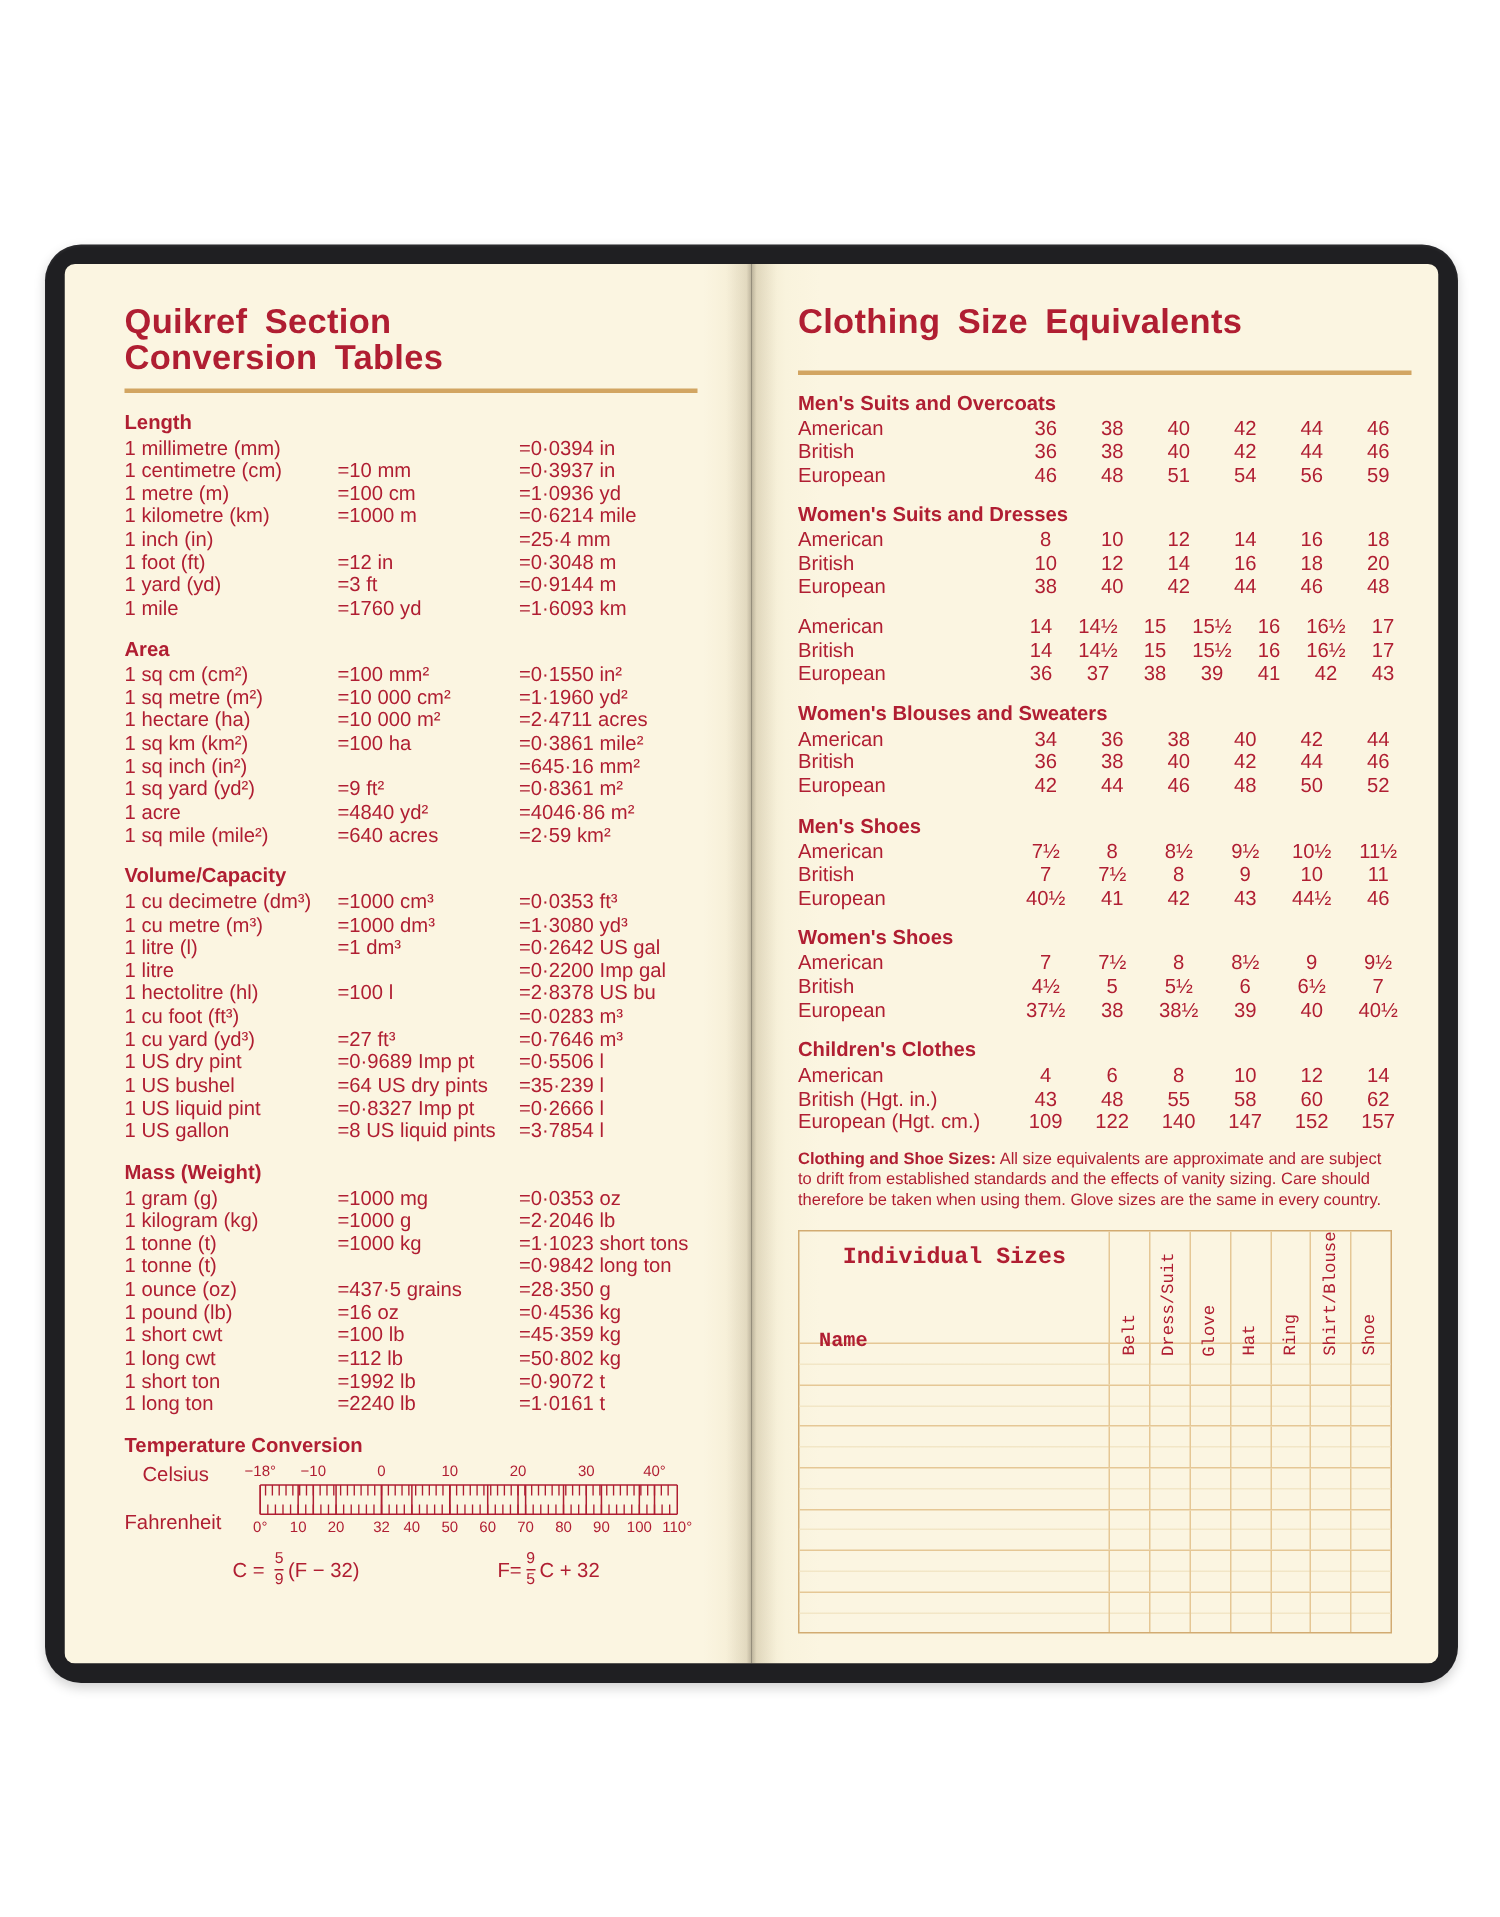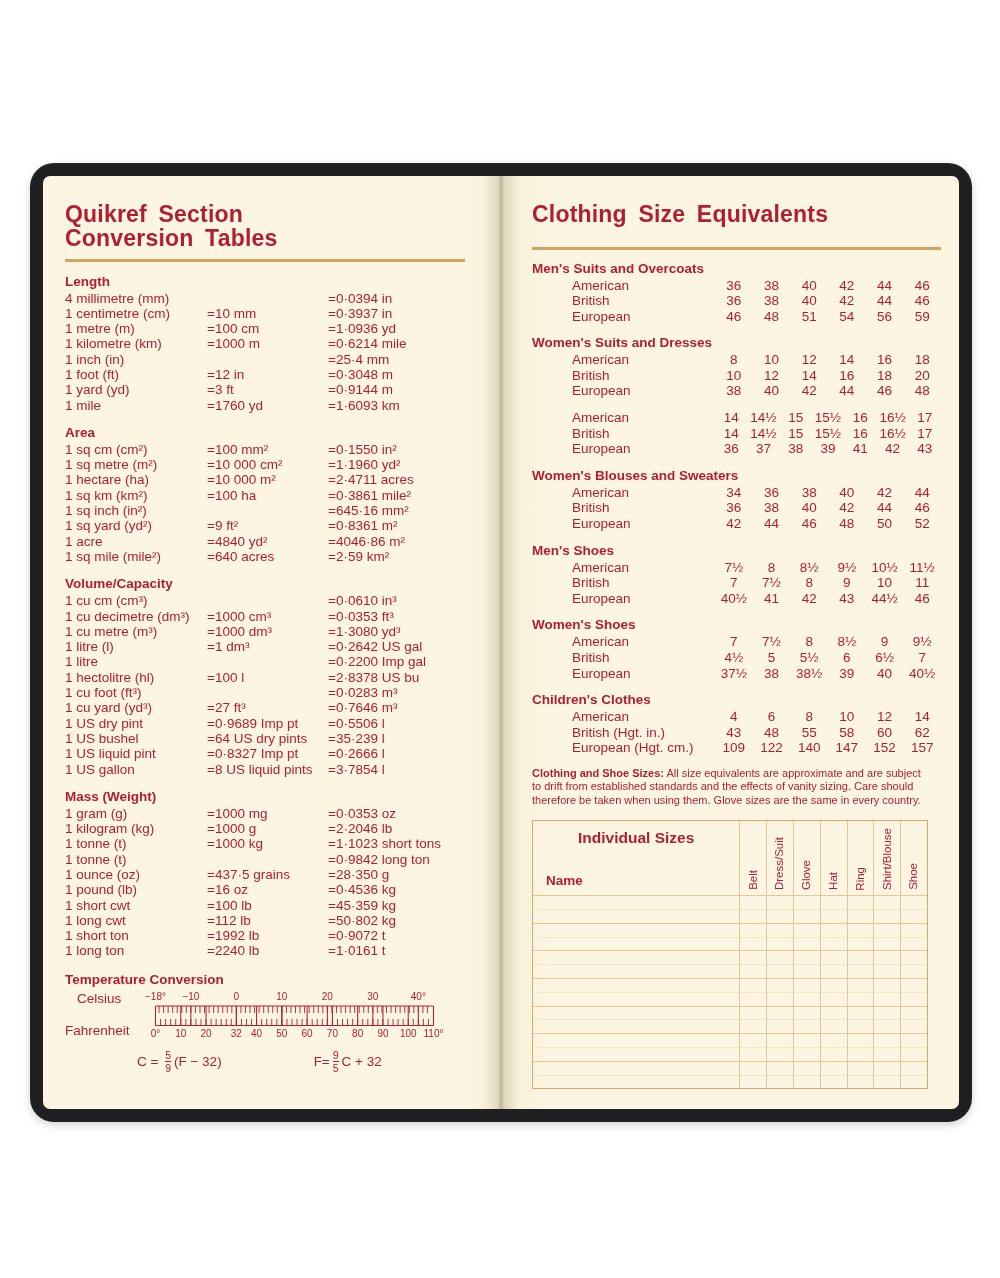--- a/index.html
+++ b/index.html
@@ -8,21 +8,21 @@
     font-family:"Liberation Sans","DejaVu Sans",sans-serif;
     -webkit-font-smoothing:antialiased;
   }
   .book{
     position:absolute;left:30px;top:163px;width:942px;height:959px;
     background:var(--cover,#1f1f22);border-radius:24px;padding:13px;box-sizing:border-box;
     box-shadow:0 3px 8px rgba(0,0,0,0.18), inset 0 1px 2px rgba(255,255,255,0.07);
   }
   .pages{position:relative;width:100%;height:100%;display:flex;border-radius:7px;overflow:hidden;}
   .page{width:50%;height:100%;box-sizing:border-box;background:var(--cream,#fbf5e1);color:var(--red,#b01e32);}
-  .page.left{padding:26px 36px 0 22px;background:linear-gradient(90deg,#fbf5e1 0%,#fbf5e1 93%,#f2ead0 100%);}
+  .page.left{padding:26px 36px 0 40px;background:linear-gradient(90deg,#fbf5e1 0%,#fbf5e1 93%,#f2ead0 100%);}
   .page.right{padding:26px 18px 0 31px;background:linear-gradient(90deg,#efe7cc 0%,#f9f3dd 5%,#fbf5e1 10%);}
   .gutter{
     position:absolute;left:50%;top:0;width:34px;height:100%;transform:translateX(-50%);
     background:linear-gradient(90deg,rgba(80,60,30,0) 0%,rgba(80,60,30,0.10) 40%,rgba(35,25,10,0.26) 50%,rgba(80,60,30,0.10) 60%,rgba(80,60,30,0) 100%);
     pointer-events:none;
   }
   .pg-title{font-size:23px;font-weight:bold;line-height:24px;word-spacing:5px;letter-spacing:0.2px;color:var(--red,#b01e32);}
   .rule{height:2.5px;background:var(--tan,#d2a562);margin-top:9px;}
   .page.right .rule{margin-top:21px;}
 
@@ -41,29 +41,29 @@
   .temp-graph .fl{position:absolute;left:0;bottom:1px;font-size:13.5px;}
   .temp-graph svg{position:absolute;left:80px;top:0;color:var(--red,#b01e32);}
   .formulas{display:flex;margin-top:11px;padding-left:72px;gap:92px;font-size:13.5px;align-items:center;}
   .formula{display:inline-flex;align-items:center;white-space:pre;}
   .frac{display:inline-flex;flex-direction:column;align-items:center;font-size:10.5px;line-height:1;margin:0 3px;}
   .frac .den{border-top:1px solid currentColor;padding-top:1px;margin-top:1px;}
 
   
   .csec{margin-top:11px;}
   .crow{display:flex;font-size:13.5px;line-height:15.6px;}
-  .crl{width:143px;white-space:nowrap;margin-left:40px;}
+  .crl{width:143px;white-space:nowrap;}
   .crv{flex:1;display:flex;}
   .cv{flex:1;text-align:center;white-space:nowrap;}
 
   .note{margin-top:11px;font-size:11px;line-height:13.4px;width:399px;}
   .note .b{font-weight:bold;}
 
   
-  .szt{margin-top:13px;width:396px;border:1.2px solid var(--grid-dark,#d2ab72);box-sizing:border-box;}
+  .szt{margin-top:13px;width:396px;border:1.2px solid var(--grid-dark,#d2ab72);box-sizing:border-box;font-family:Liberation Mono, monospace;}
   .szr{display:grid;grid-template-columns:1fr repeat(7,26.8px);}
   .szh{height:74px;}
   .szc{border-left:1px solid var(--grid,#e5c795);}
   .szname{display:flex;flex-direction:column;justify-content:space-between;}
   .szt-title{text-align:center;font-weight:bold;font-size:15.5px;padding-top:8px;}
   .szt-name{font-weight:bold;font-size:13.5px;padding:0 0 7px 13px;}
   .vh{display:flex;justify-content:center;align-items:flex-end;padding-bottom:5px;box-sizing:border-box;}
   .vh span{writing-mode:vertical-rl;transform:rotate(180deg);font-size:11.5px;line-height:1;}
   .szbody{height:26.6px;border-top:1px solid var(--grid,#e5c795);
     background-image:linear-gradient(var(--faint,#f2e6c6),var(--faint,#f2e6c6));
@@ -79,21 +79,21 @@
       <div class="pg-title">
         <div>Quikref Section</div>
         <div>Conversion Tables</div>
       </div>
       <div class="rule"></div>
 
       <div>
           <div class="sec">
             <div class="sec-h">Length</div>
             <div class="conv-row">
-              <div class="c0">4 millimetre (mm)</div>
+              <div class="c0">1 millimetre (mm)</div>
               <div class="c1"></div>
               <div class="c2">=0·0394 in</div>
             </div>
             <div class="conv-row">
               <div class="c0">1 centimetre (cm)</div>
               <div class="c1">=10 mm</div>
               <div class="c2">=0·3937 in</div>
             </div>
             <div class="conv-row">
               <div class="c0">1 metre (m)</div>
@@ -164,25 +164,20 @@
               <div class="c2">=4046·86 m²</div>
             </div>
             <div class="conv-row">
               <div class="c0">1 sq mile (mile²)</div>
               <div class="c1">=640 acres</div>
               <div class="c2">=2·59 km²</div>
             </div>
           </div>
           <div class="sec">
             <div class="sec-h">Volume/Capacity</div>
-            <div class="conv-row">
-              <div class="c0">1 cu cm (cm³)</div>
-              <div class="c1"></div>
-              <div class="c2">=0·0610 in³</div>
-            </div>
             <div class="conv-row">
               <div class="c0">1 cu decimetre (dm³)</div>
               <div class="c1">=1000 cm³</div>
               <div class="c2">=0·0353 ft³</div>
             </div>
             <div class="conv-row">
               <div class="c0">1 cu metre (m³)</div>
               <div class="c1">=1000 dm³</div>
               <div class="c2">=1·3080 yd³</div>
             </div>

